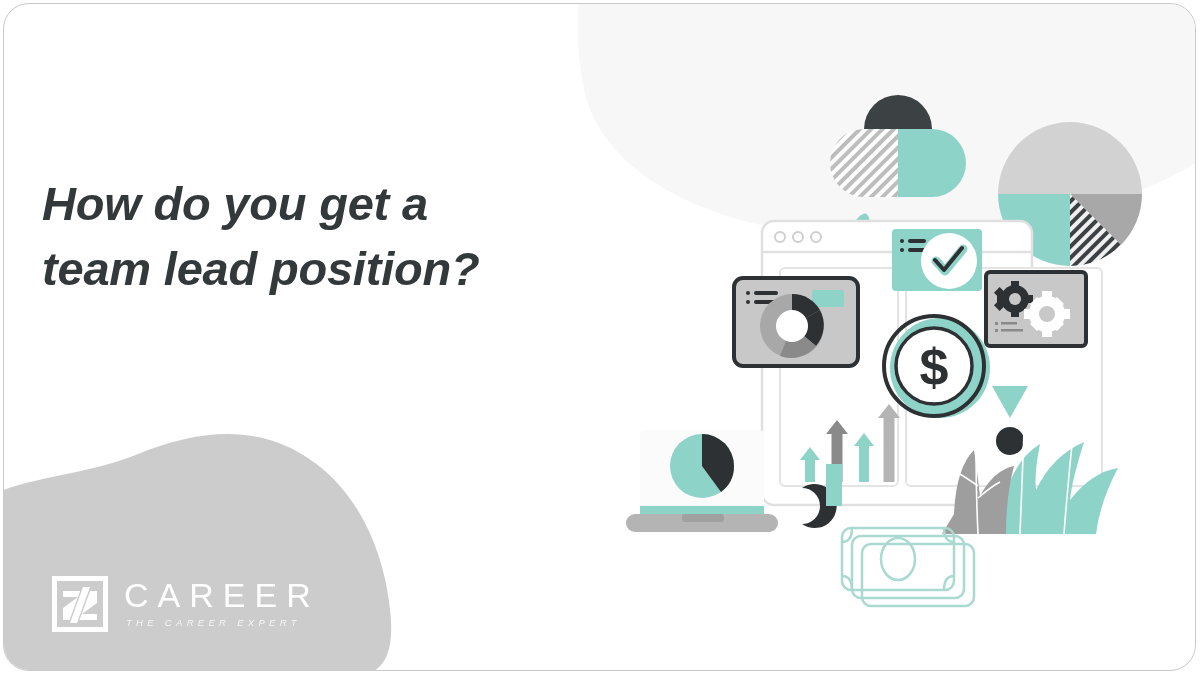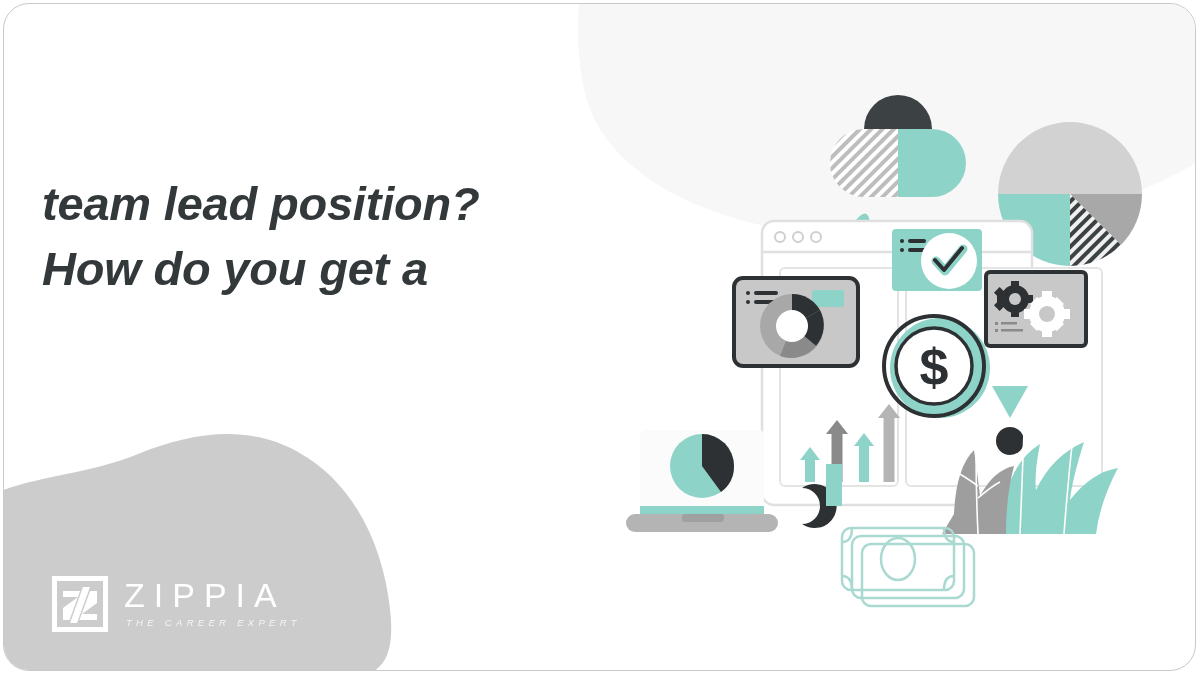--- a/index.html
+++ b/index.html
@@ -73,32 +73,32 @@
 <div class="canvas">
   <div class="card-frame">
 
     <div class="blob-top"></div>
 
     <svg class="blob-bottom" viewBox="0 0 400 245">
       <path d="M0,58 C40,42 90,40 140,20 C195,-2 250,-10 300,18 C355,48 385,110 392,175 C398,228 382,245 340,245 L0,245 Z" fill="#cccccc"></path>
     </svg>
 
     <div class="headline">
+      <span>How do you get a</span>
       <span>team lead position?</span>
-      <span>How do you get a</span>
     </div>
 
     <div class="logo">
       <svg class="logo-mark" viewBox="0 0 56 56">
         <rect x="2.5" y="2.5" width="51" height="51" fill="none" stroke="#ffffff" stroke-width="5"></rect>
         <path d="M11,15 L45,15 L45,21 L22,21 L45,21 L45,27 L30,38 L45,38 L45,44 L11,44 L11,38 L32,38 L11,38 L11,32 L26,21 L11,21 Z" fill="#ffffff"></path>
         <path d="M30,10 L40,10 L26,48 L16,48 Z" fill="#cccccc"></path>
         <path d="M31,11 L38,11 L25,47 L18,47 Z" fill="#ffffff"></path>
       </svg>
-      <div class="logo-word">ZIPPIA</div>
+      <div class="logo-word">CAREER</div>
       <div class="logo-tag">THE CAREER EXPERT</div>
     </div>
 
     <svg class="illus" viewBox="0 0 580 580">
       <defs>
         <pattern id="stripeGray" width="8" height="8" patternUnits="userSpaceOnUse" patternTransform="rotate(45)">
           <rect width="8" height="8" fill="#ffffff"></rect>
           <rect width="4" height="8" fill="#bdbdbd"></rect>
         </pattern>
         <pattern id="stripeDark" width="8" height="8" patternUnits="userSpaceOnUse" patternTransform="rotate(45)">

